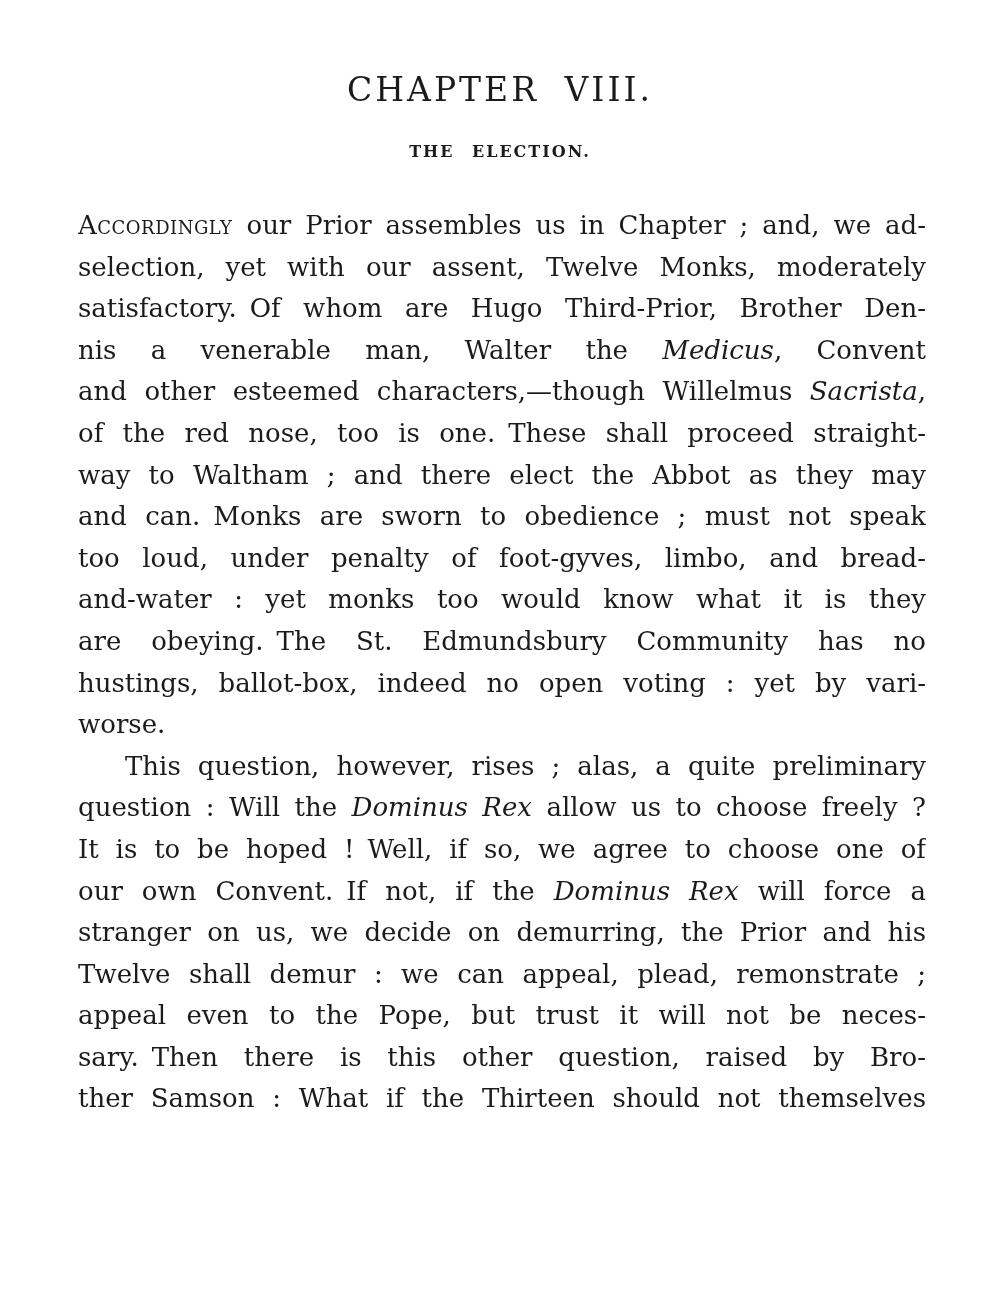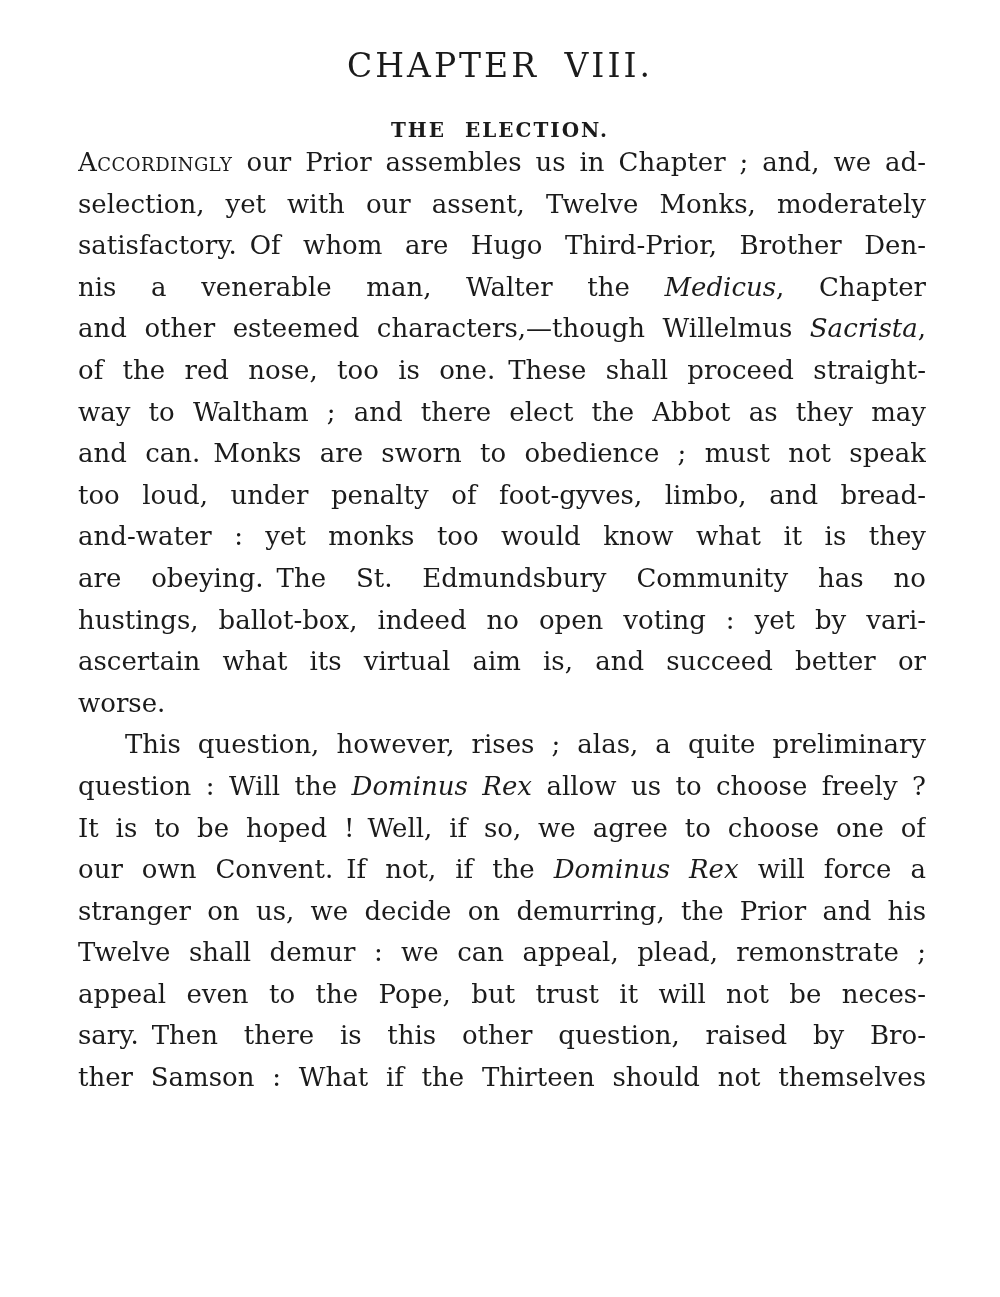--- a/index.html
+++ b/index.html
@@ -10,36 +10,37 @@
   .page {
     position: relative;
     width: 1000px;
     height: 1297px;
     background: #ffffff;
     color: #1b1b1b;
     font-family: "DejaVu Serif", "Liberation Serif", serif;
     overflow: hidden;
   }
   .chapter-title {
-    padding-top: 46px;
+    padding-top: 70px;
     text-align: center;
     font-size: 33px;
     letter-spacing: 3px;
     word-spacing: 12px;
     font-weight: normal;
   }
   .section-title {
     margin-top: 33px;
     text-align: center;
-    font-size: 20px;
+    font-size: 16px;
     font-weight: bold;
     letter-spacing: 2px;
     word-spacing: 10px;
   }
   .body-text {
+    margin-top: 44px;
     margin-left: 78px;
     width: 848px;
     font-size: 26px;
     line-height: 41.6px;
   }
   .paragraph { margin: 0; }
   .line {
     text-align: justify;
     -moz-text-align-last: justify;
     text-align-last: justify;
@@ -59,30 +60,29 @@
 <body>
 
 <div class="page">
   <div class="chapter-title">CHAPTER VIII.</div>
   <div class="section-title">THE ELECTION.</div>
   <div class="body-text">
       <div class="paragraph">
         <div class="line"><span class="smallcaps">Accordingly</span><span class="normal"> our Prior assembles us in Chapter ; and, we ad-</span></div>
         <div class="line"><span class="normal">selection, yet with our assent, Twelve Monks, moderately</span></div>
         <div class="line"><span class="normal">satisfactory. Of whom are Hugo Third-Prior, Brother Den-</span></div>
-        <div class="line"><span class="normal">nis a venerable man, Walter the </span><span class="italic">Medicus</span><span class="normal">, Chapter </span><span class="italic">Edmundsbury</span><span class="normal">,</span></div>
+        <div class="line"><span class="normal">nis a venerable man, Walter the </span><span class="italic">Medicus</span><span class="normal">, Convent </span><span class="italic">Edmundsbury</span><span class="normal">,</span></div>
         <div class="line"><span class="normal">and other esteemed characters,—though Willelmus </span><span class="italic">Sacrista</span><span class="normal">,</span></div>
         <div class="line"><span class="normal">of the red nose, too is one. These shall proceed straight-</span></div>
         <div class="line"><span class="normal">way to Waltham ; and there elect the Abbot as they may</span></div>
         <div class="line"><span class="normal">and can. Monks are sworn to obedience ; must not speak</span></div>
         <div class="line"><span class="normal">too loud, under penalty of foot-gyves, limbo, and bread-</span></div>
         <div class="line"><span class="normal">and-water : yet monks too would know what it is they</span></div>
         <div class="line"><span class="normal">are obeying. The St. Edmundsbury Community has no</span></div>
         <div class="line"><span class="normal">hustings, ballot-box, indeed no open voting : yet by vari-</span></div>
-        <div class="line"><span class="normal">ascertain what its virtual aim is, and succeed better or</span></div>
         <div class="line no-justify"><span class="normal">worse.</span></div>
       </div>
       <div class="paragraph">
         <div class="line indent"><span class="normal">This question, however, rises ; alas, a quite preliminary</span></div>
         <div class="line"><span class="normal">question : Will the </span><span class="italic">Dominus Rex</span><span class="normal"> allow us to choose freely ?</span></div>
         <div class="line"><span class="normal">It is to be hoped ! Well, if so, we agree to choose one of</span></div>
         <div class="line"><span class="normal">our own Convent. If not, if the </span><span class="italic">Dominus Rex</span><span class="normal"> will force a</span></div>
         <div class="line"><span class="normal">stranger on us, we decide on demurring, the Prior and his</span></div>
         <div class="line"><span class="normal">Twelve shall demur : we can appeal, plead, remonstrate ;</span></div>
         <div class="line"><span class="normal">appeal even to the Pope, but trust it will not be neces-</span></div>

